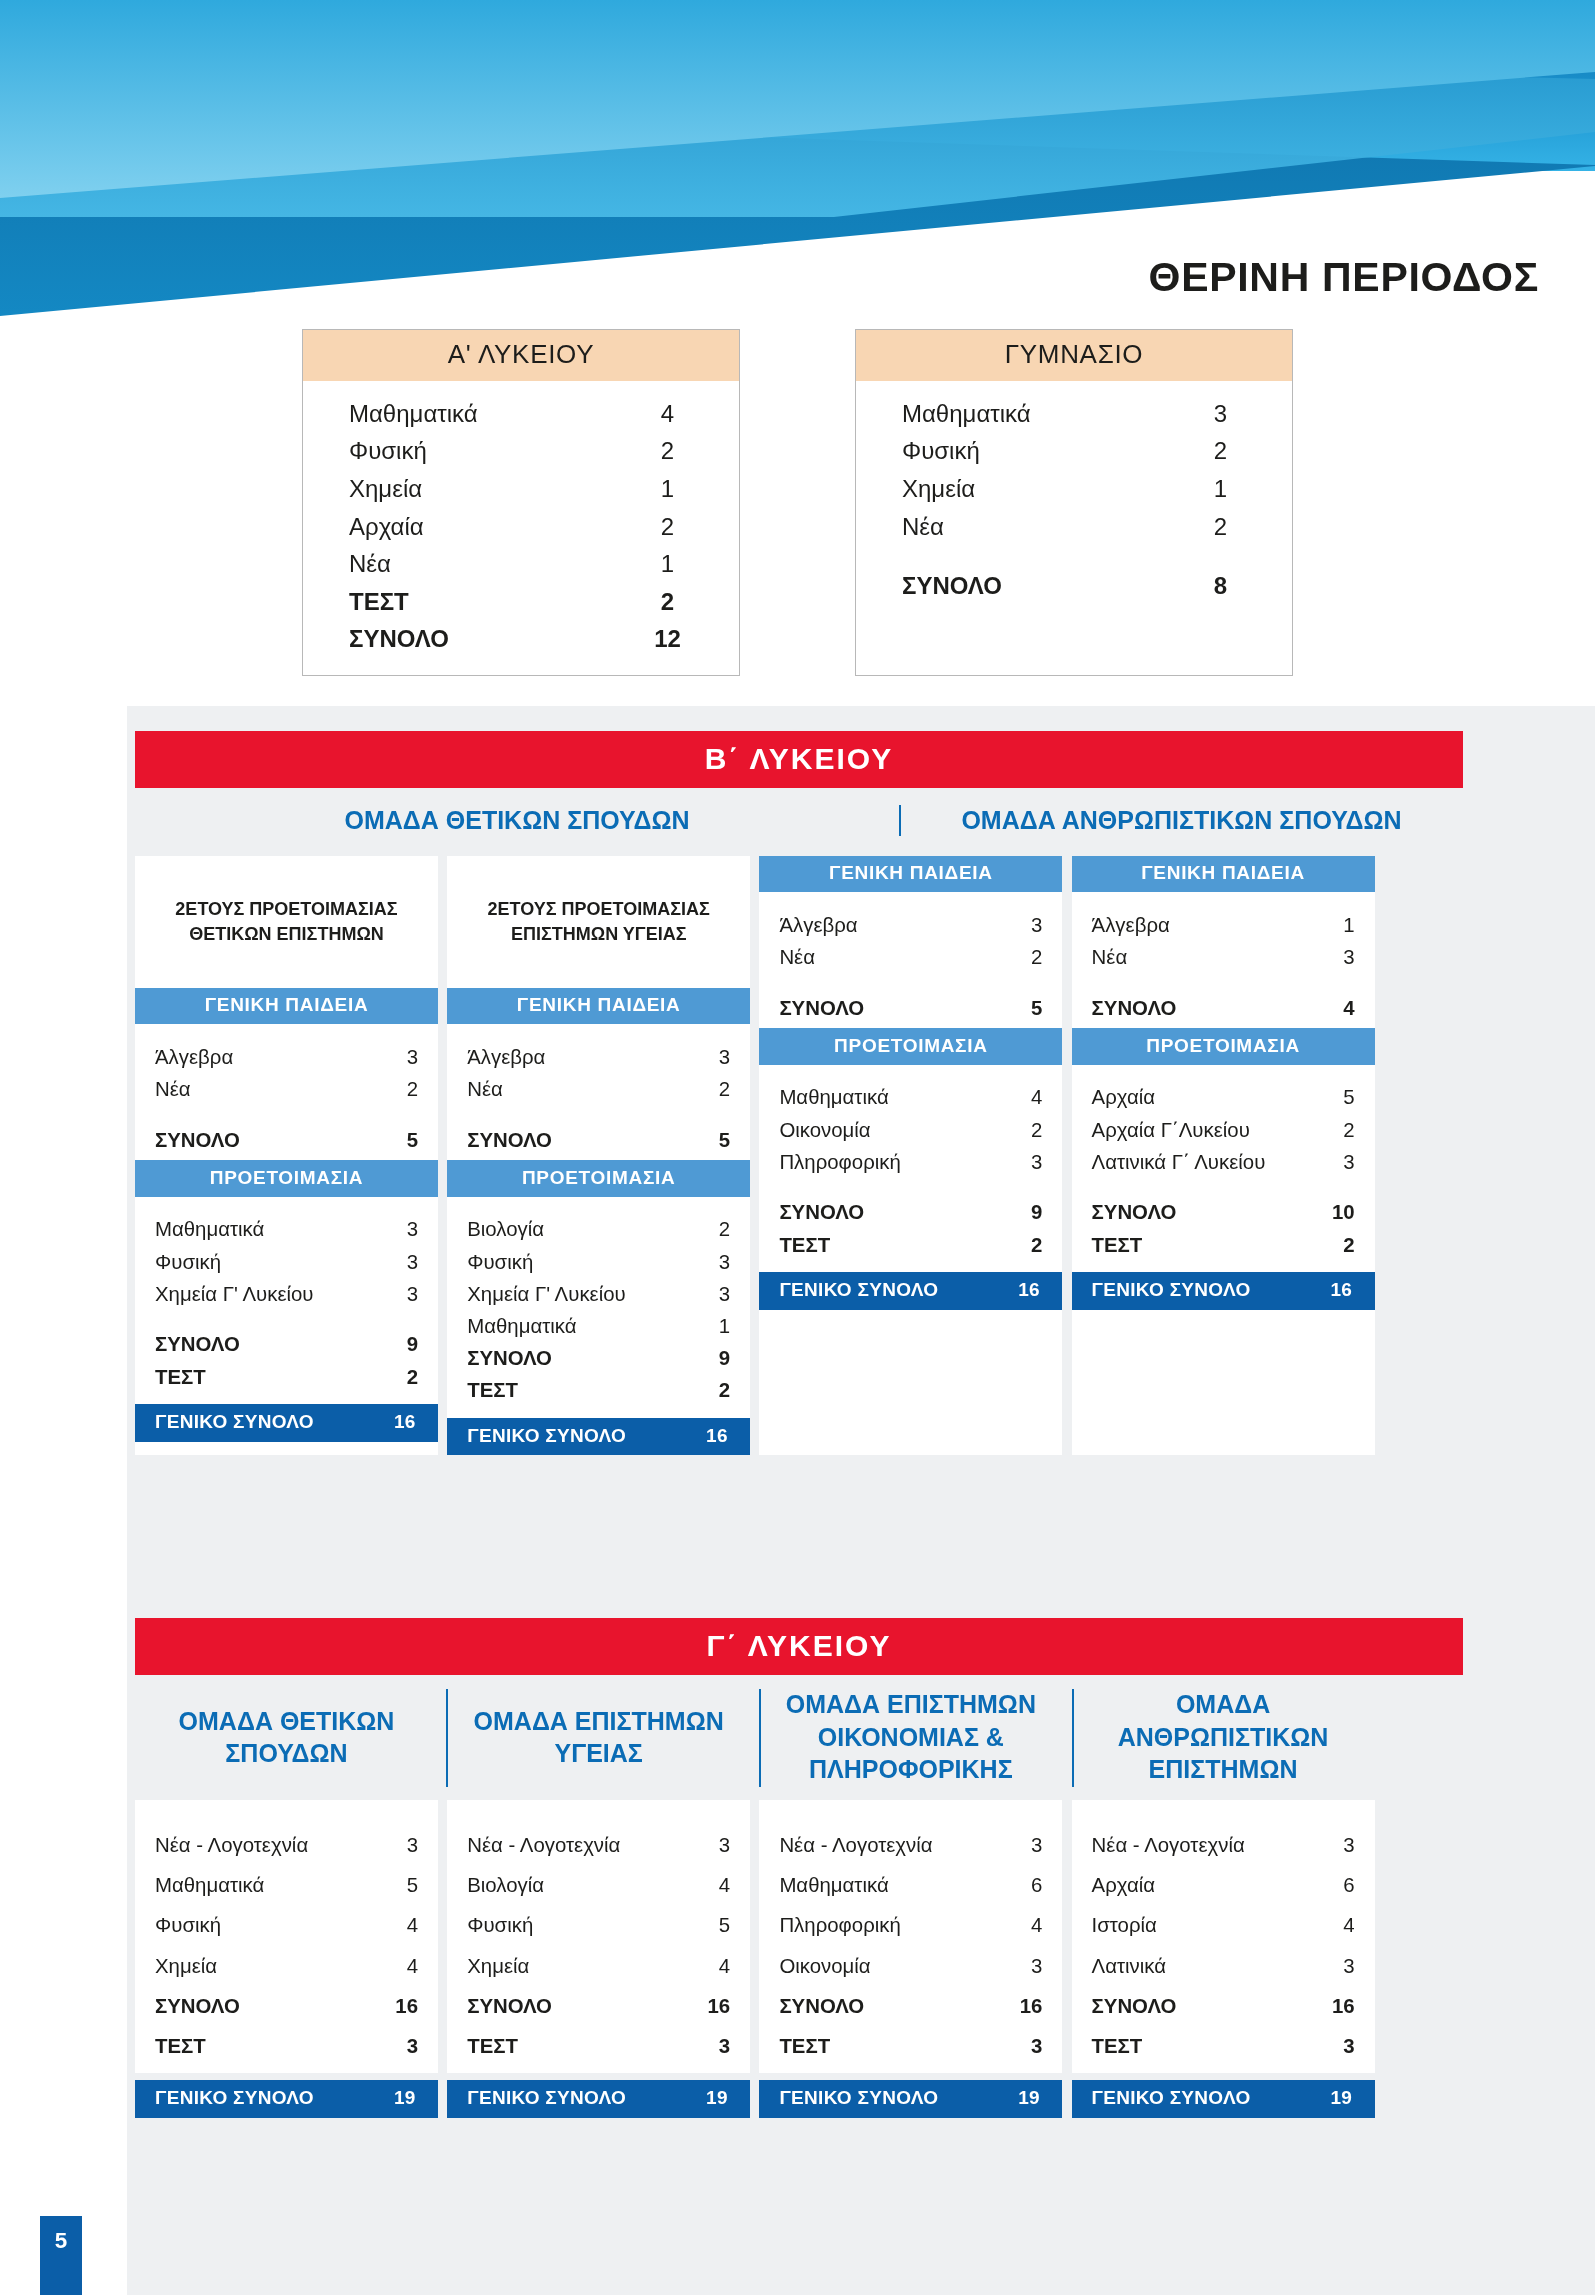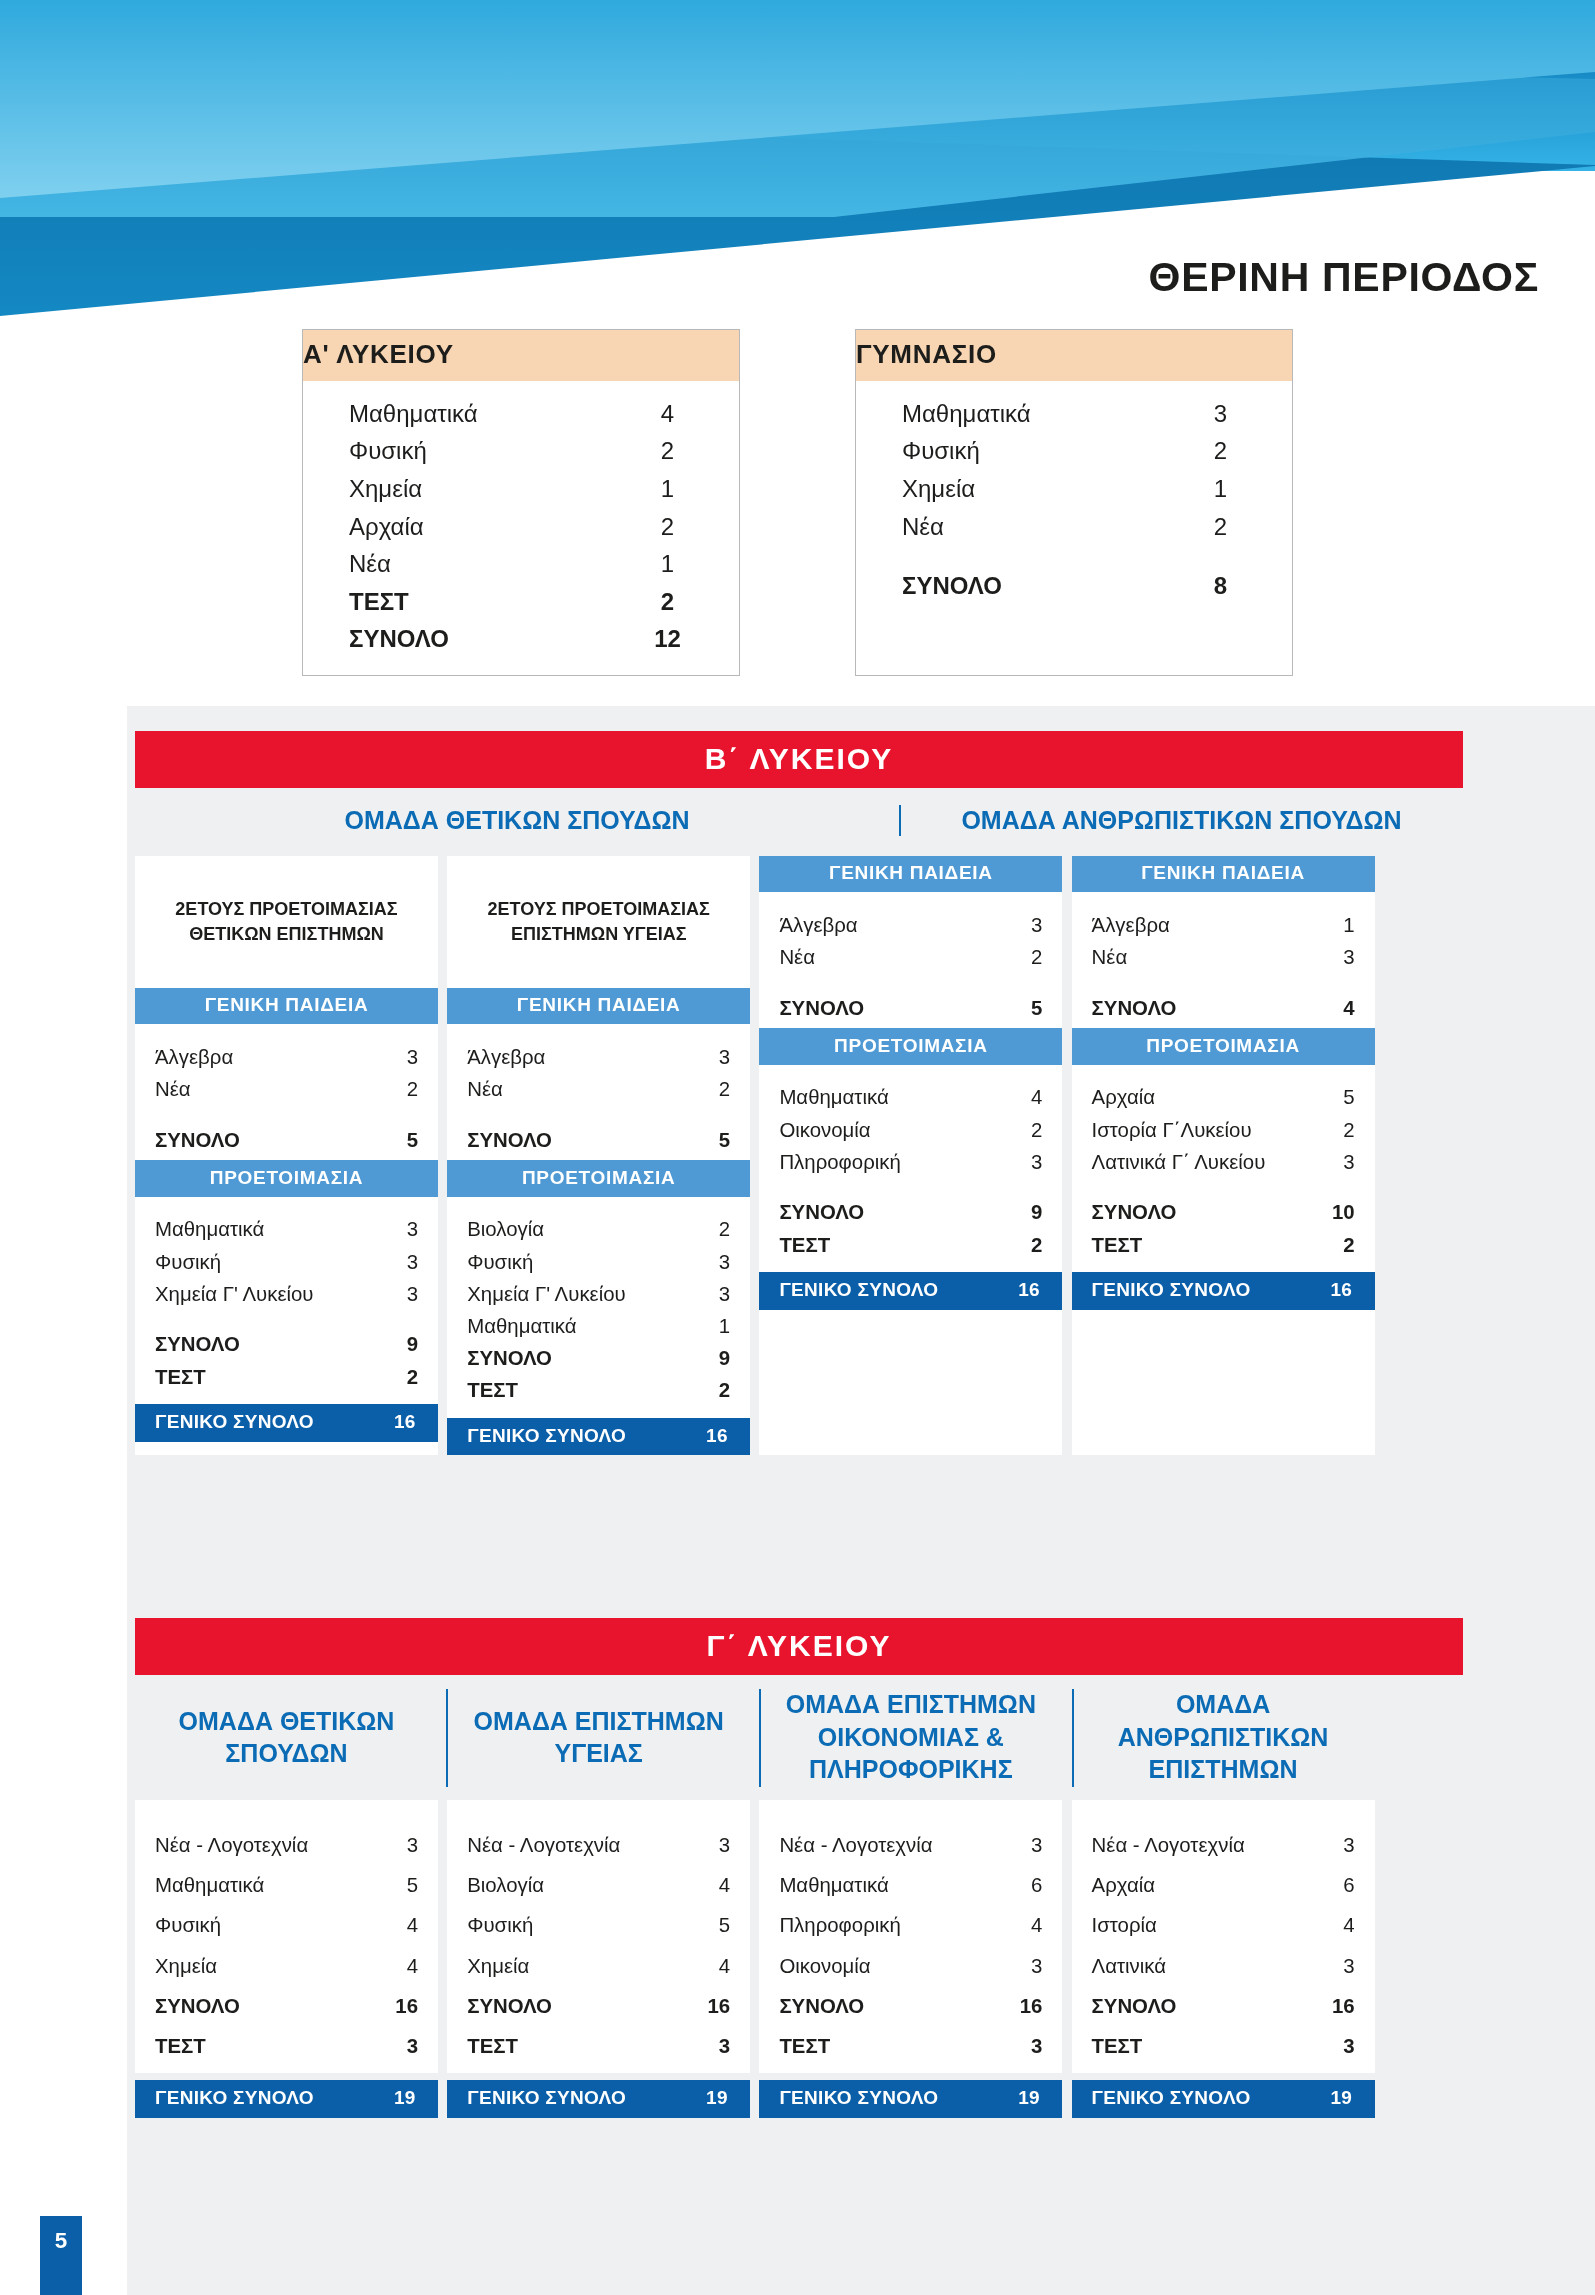--- a/index.html
+++ b/index.html
@@ -62,21 +62,21 @@
   }
 
   .summer-tables {
     position:absolute; top:329px; left:0; width:1595px;
     display:flex; justify-content:center; gap:115px;
   }
   .sum-table {
     width:438px; background:#fff; border:1.3px solid #b8b8b8;
   }
   .sum-head {
-    background:#f8d6b3; font-size:26px; font-weight:bold;
+    background:#f8d6b3; text-align:center; font-size:26px; font-weight:normal;
     color:#1d1d1b; padding:9.2px 0 10.5px 0; letter-spacing:0.7px;
   }
   .sum-body { padding:14.5px 32px 17px 46px; }
   .sum-row {
     display:flex; justify-content:space-between; font-size:24px;
     color:#1d1d1b; padding:2.6px 0; line-height:1.35;
   }
   .sum-row .v { width:79px; text-align:center; }
   .sum-row.bold { font-weight:bold; }
   .sum-spacer { height:22.4px; }
@@ -395,21 +395,21 @@
             <span class="v">4</span>
           </div>
       </div>
       <div class="band-blue">ΠΡΟΕΤΟΙΜΑΣΙΑ</div>
       <div class="rows">
         <div class="row">
             <span>Αρχαία</span>
             <span class="v">5</span>
           </div>
         <div class="row">
-            <span>Ιστορία Γ΄Λυκείου</span>
+            <span>Αρχαία Γ΄Λυκείου</span>
             <span class="v">2</span>
           </div>
         <div class="row">
             <span>Λατινικά Γ΄ Λυκείου</span>
             <span class="v">3</span>
           </div>
         <div class="gap"></div>
         <div class="row bold">
             <span>ΣΥΝΟΛΟ</span>
             <span class="v">10</span>

